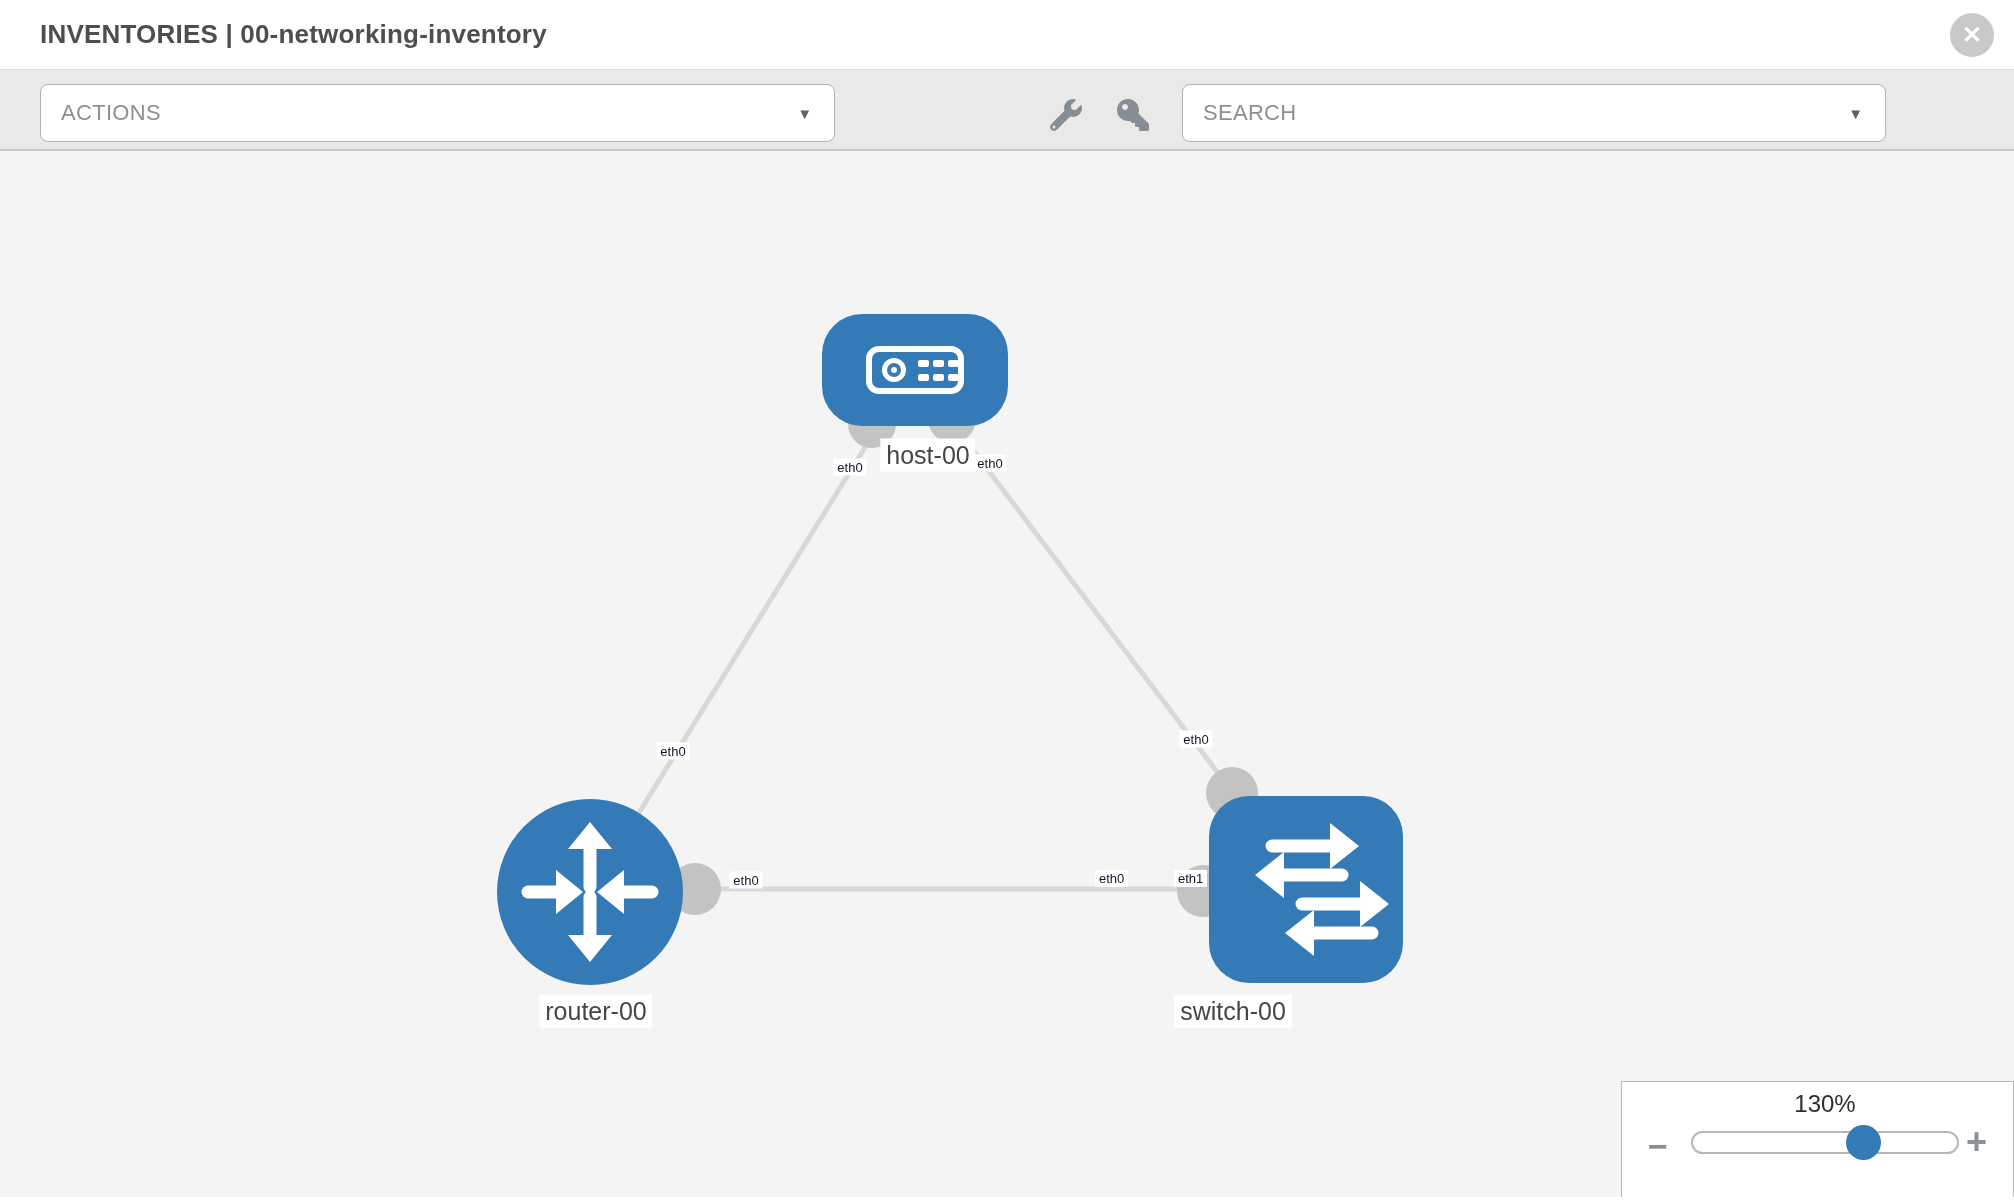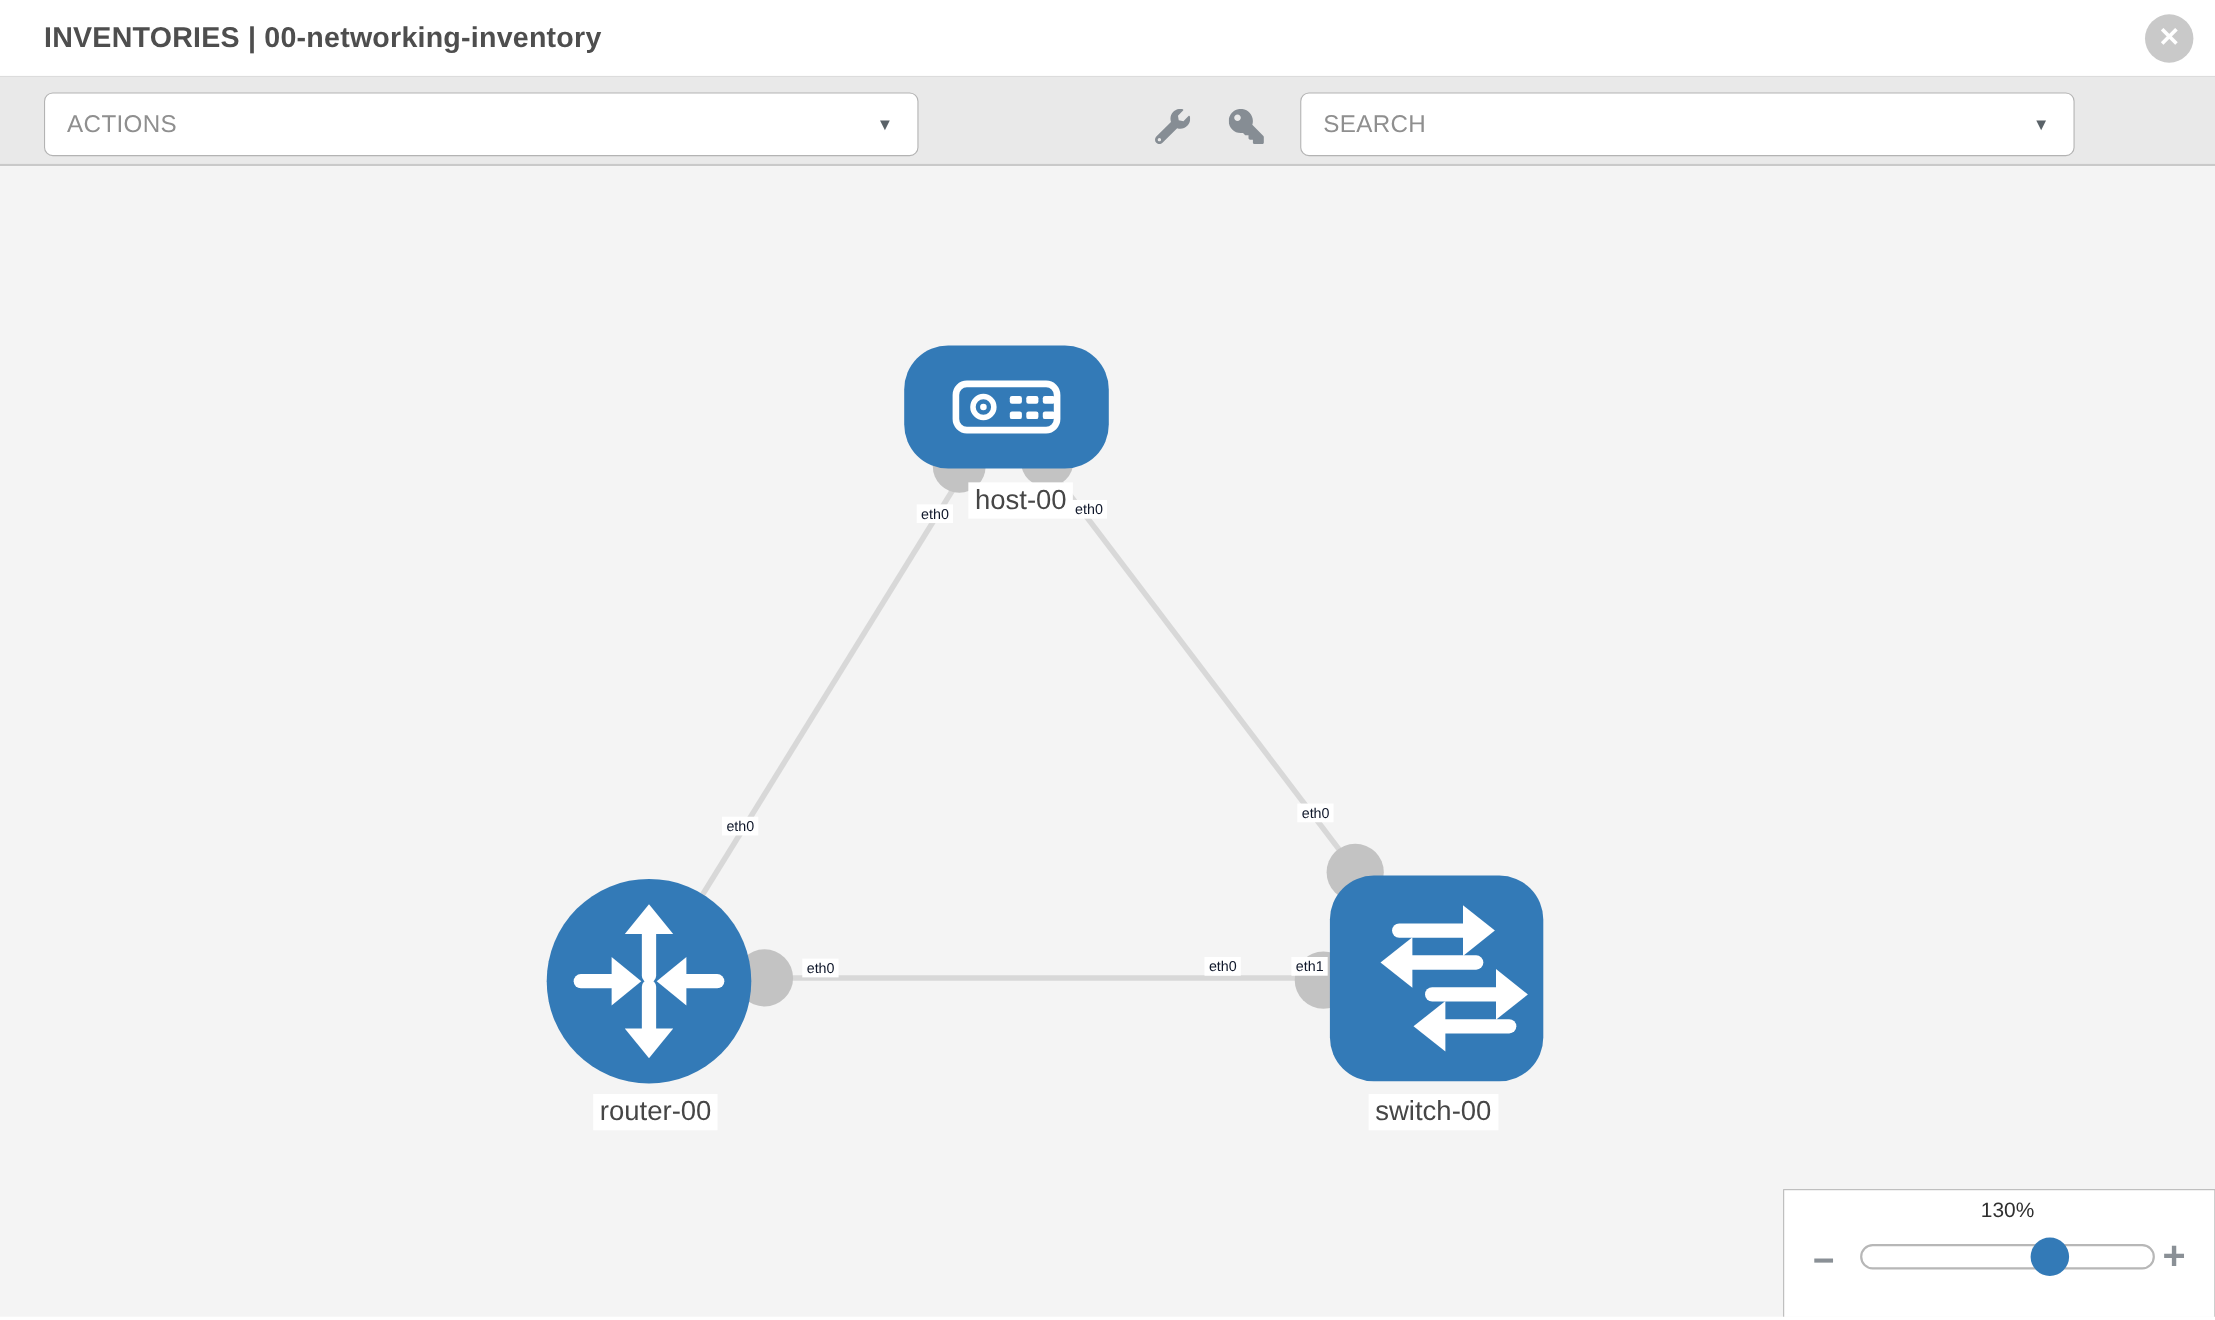--- a/index.html
+++ b/index.html
@@ -65,21 +65,21 @@
   .ilabel.back{z-index:3;}
   .ilabel.front{z-index:4;}
 
   
   .zoom-panel{
     position:absolute;left:1621px;top:930px;width:393px;height:118px;
     background:#ffffff;border:1px solid #b9b9b9;box-sizing:border-box;z-index:10;
   }
   .zoom-level{
     position:absolute;left:69px;top:8px;width:268px;text-align:center;
-    font-size:19px;color:#2f2f2f;
+    font-size:24px;color:#2f2f2f;
   }
   .zoom-minus,.zoom-plus{
     position:absolute;color:#8a9096;font-weight:bold;cursor:pointer;line-height:1;
   }
   .zoom-minus{left:26px;top:47px;font-size:34px;}
   .zoom-plus{left:344px;top:42px;font-size:36px;}
   .zoom-track{
     position:absolute;left:69px;top:49px;width:268px;height:23px;
     background:#ffffff;border:2px solid #b7b7b7;border-radius:13px;
     box-sizing:border-box;cursor:pointer;
@@ -185,21 +185,21 @@
           <line x1="1302" y1="753" x2="1362" y2="753"></line>
           <polygon points="1389,753 1360,730 1360,776" stroke="none"></polygon>
           <line x1="1372" y1="782" x2="1312" y2="782"></line>
           <polygon points="1285,782 1314,759 1314,805" stroke="none"></polygon>
         </g>
       </g>
     </svg>
 
     <span class="nlabel" style="left:917px;top:304px;margin-left:11px;">host-00</span>
     <span class="nlabel" style="left:596px;top:860px;">router-00</span>
-    <span class="nlabel" style="left:1303px;top:860px;">switch-00</span>
+    <span class="nlabel" style="left:1233px;top:860px;">switch-00</span>
 
     <span class="ilabel" style="left:850px;top:316px;">eth0</span>
     <span class="ilabel" style="left:990px;top:312px;">eth0</span>
     <span class="ilabel" style="left:673px;top:600px;">eth0</span>
     <span class="ilabel" style="left:1196px;top:588px;">eth0</span>
     <span class="ilabel" style="left:746px;top:729px;">eth0</span>
     <span class="ilabel abs back" style="left:1095px;top:719px;">eth0</span>
     <span class="ilabel abs front" style="left:1174px;top:719px;">eth1</span>
 
     <div class="zoom-panel">

